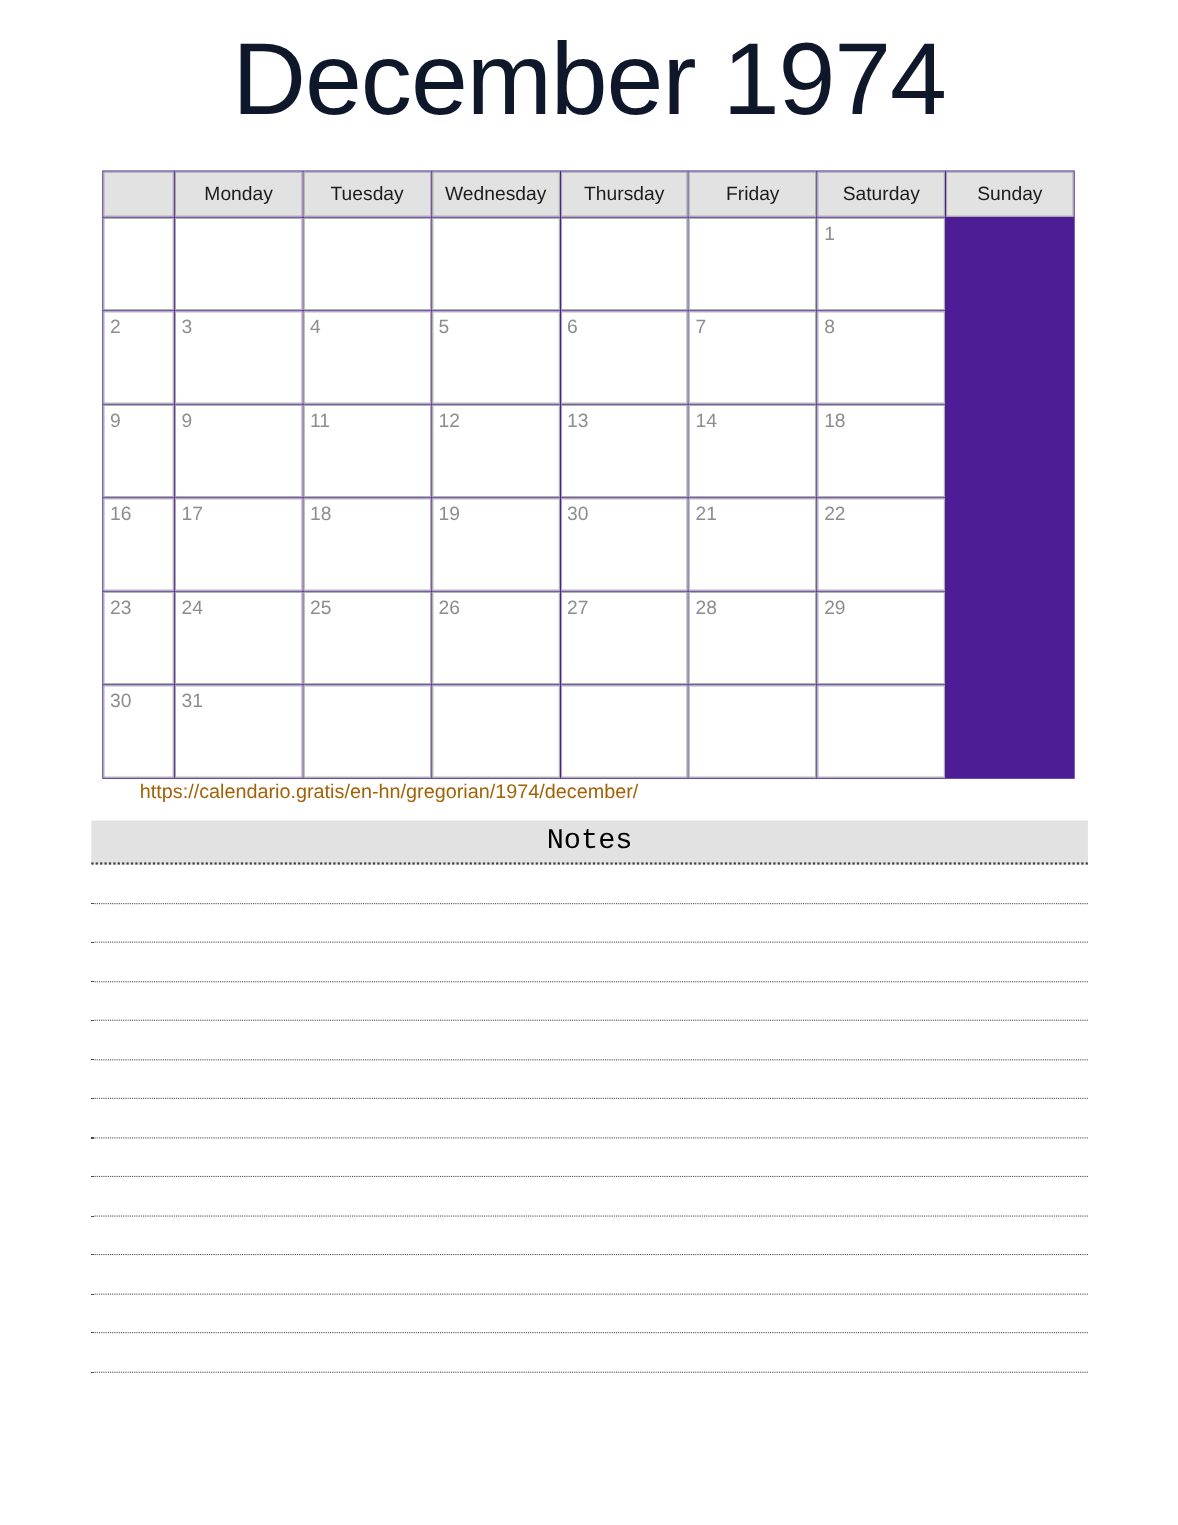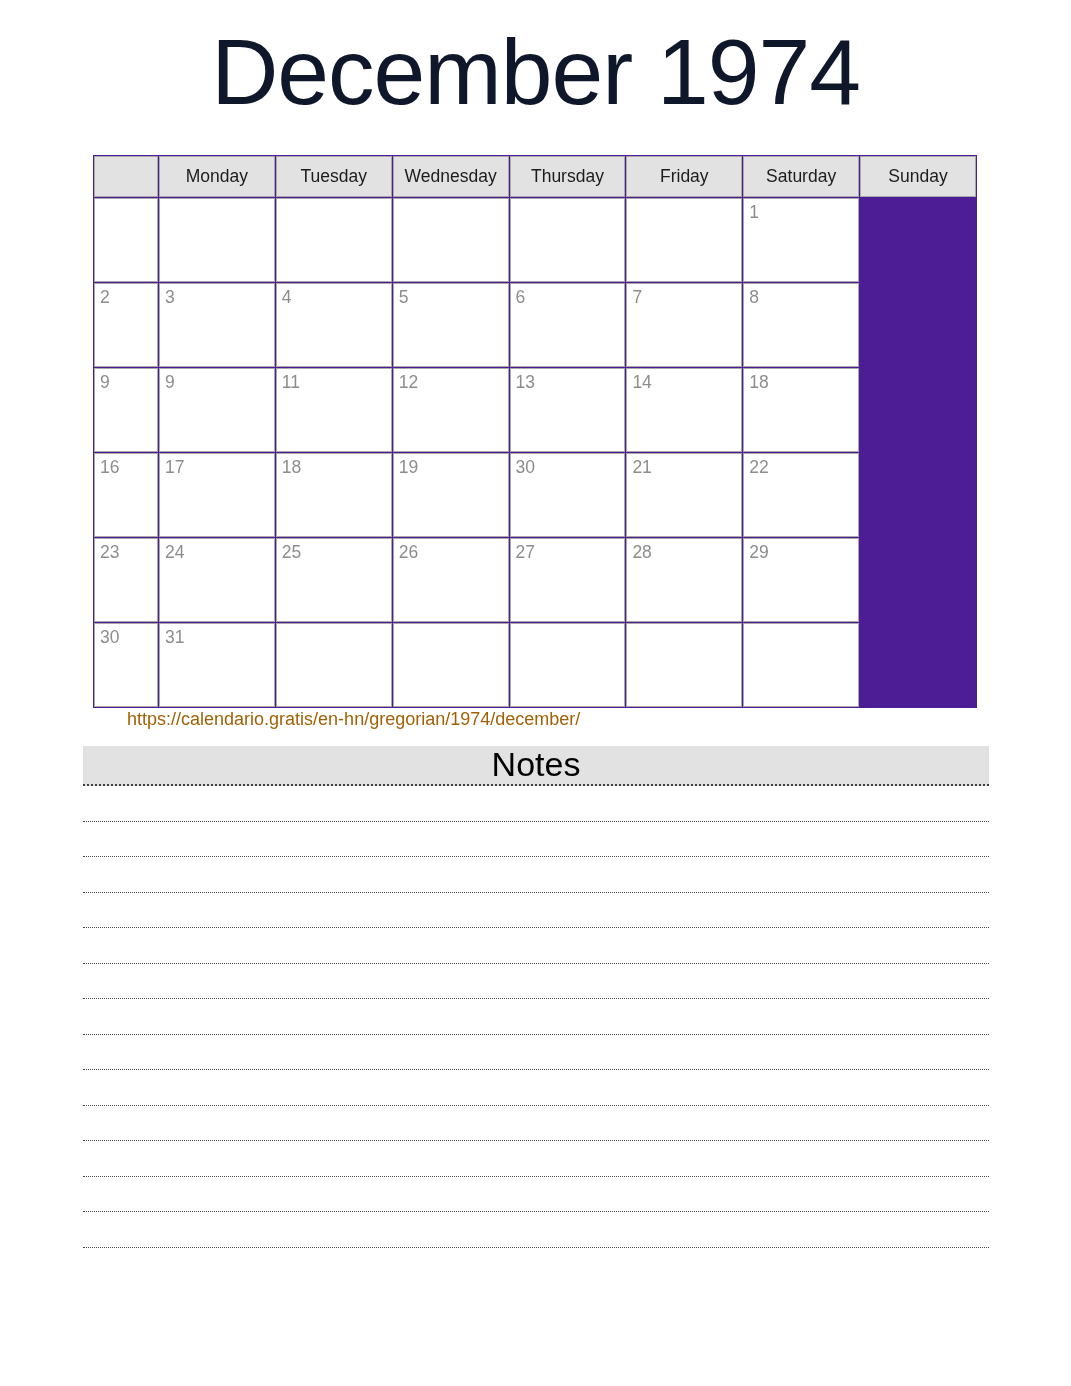--- a/index.html
+++ b/index.html
@@ -77,22 +77,23 @@
     position:absolute;
     left:83px;top:746px;
     width:906px;
   }
   .notes-header{
     height:40px;
     line-height:37px;
     background:var(--notes-bg);
     border-bottom:2px dotted #3e3e3e;
     text-align:center;
-    font-size:34px;
+    font-size:26px;
     color:#000;
+    font-family:Liberation Mono, monospace;
   }
   .note-line{
     height:35.5px;
     border-bottom:1.5px dotted var(--line-color);
   }
 </style>
 </head>
 <body>
 
 <div>

